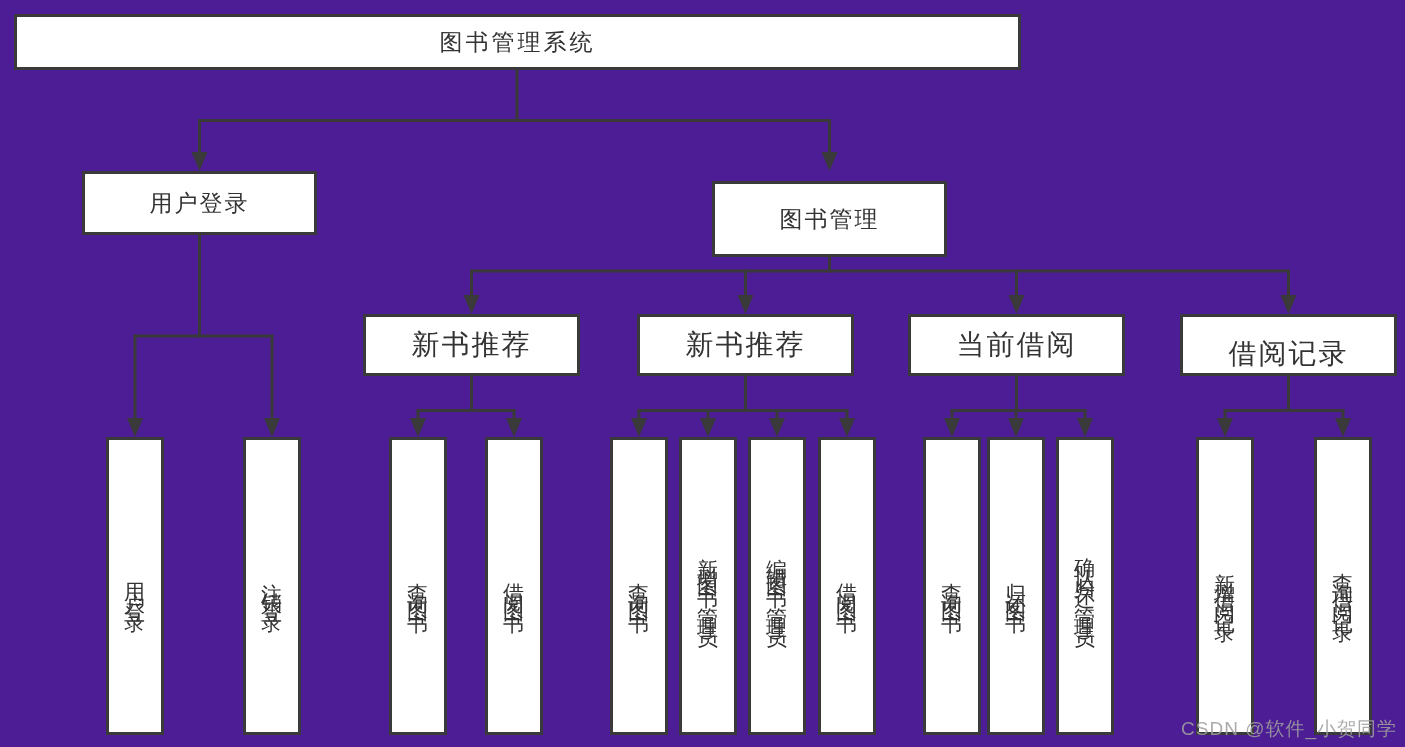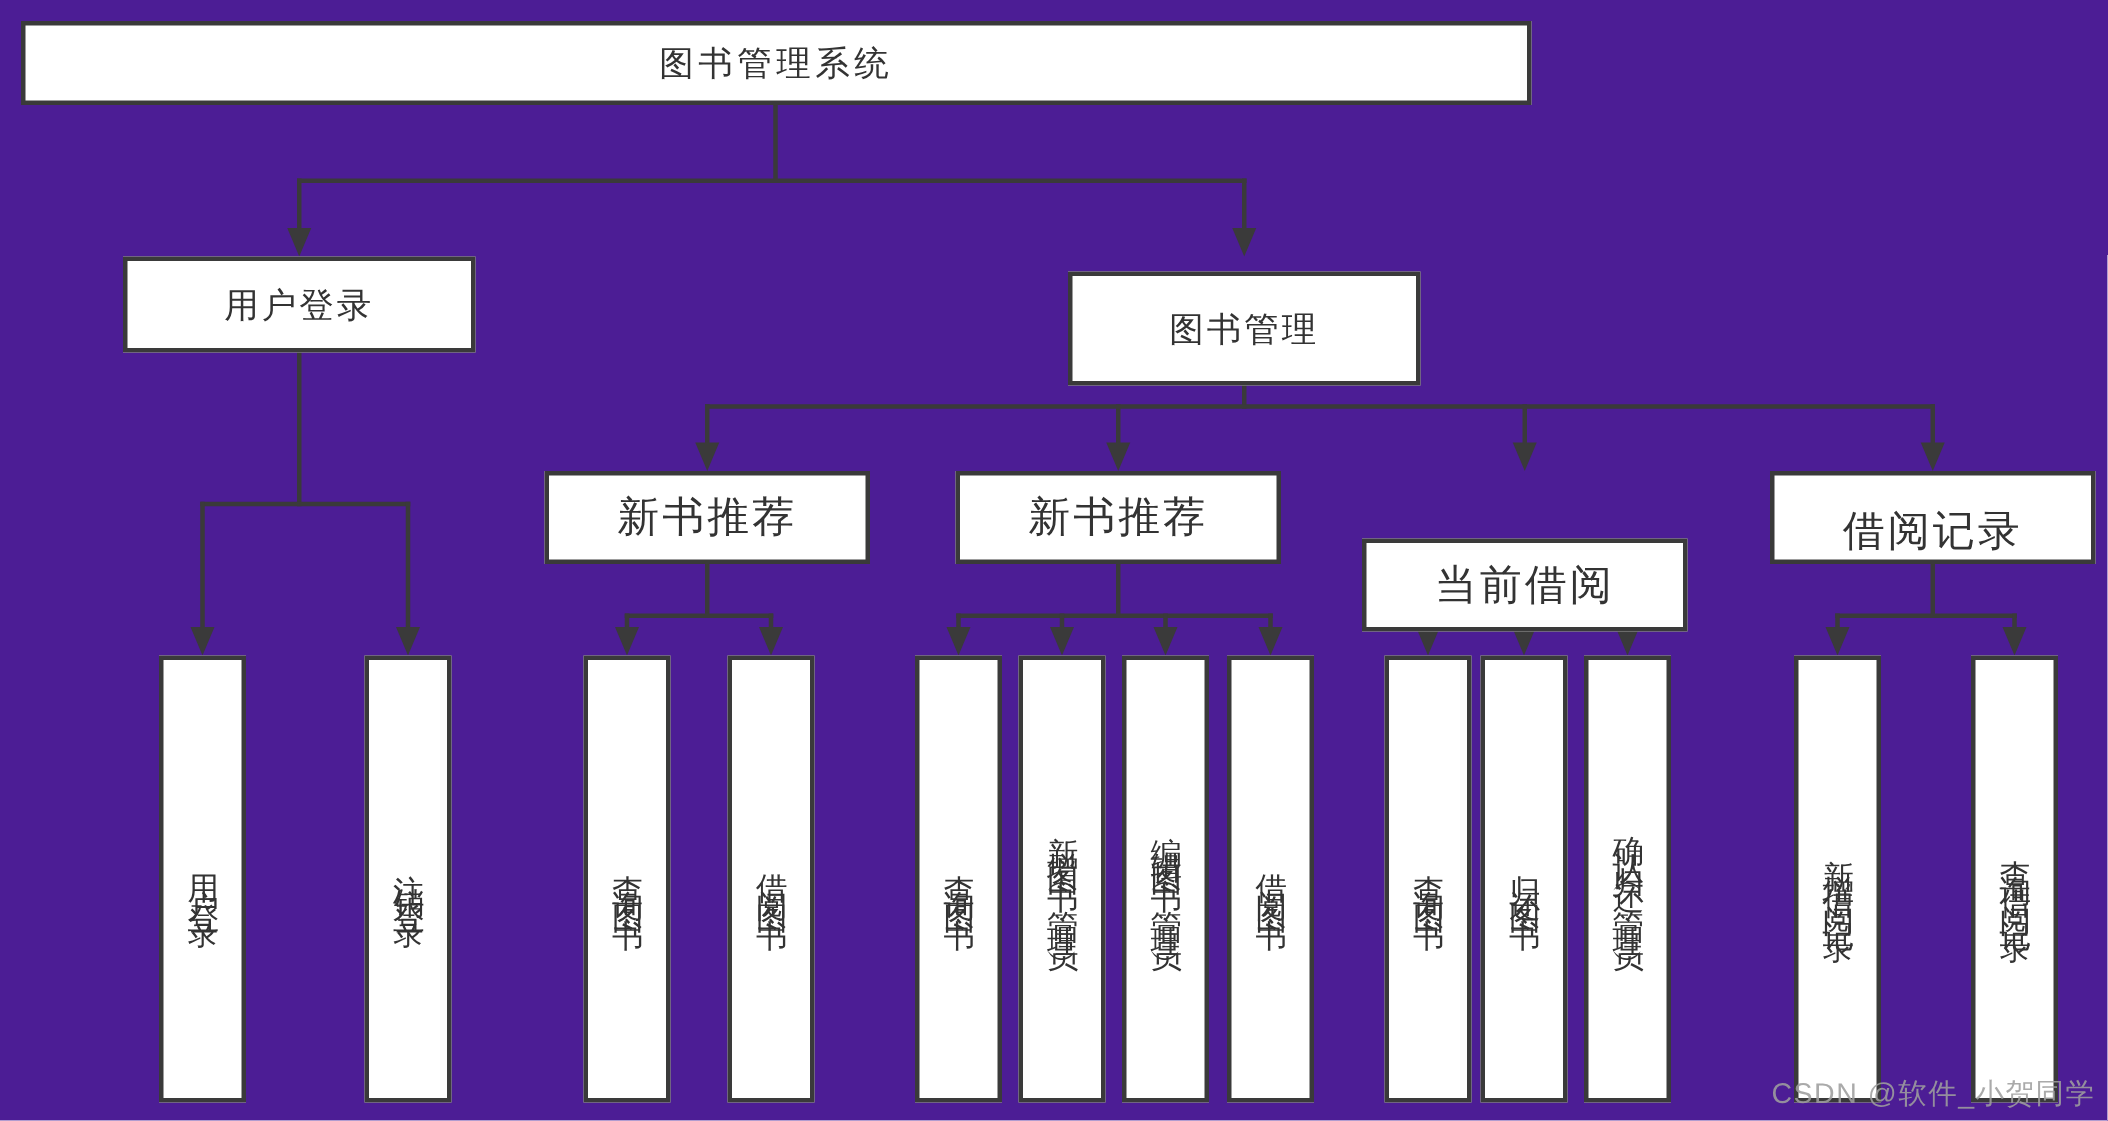--- a/index.html
+++ b/index.html
@@ -130,21 +130,21 @@
   <div class="node h2" style="left:712px; top:181px; width:235px; height:76px;">
     <span>图书管理</span>
   </div>
 
   <div class="node h3" style="left:363px; top:314px; width:217px; height:62px;">
     <span>新书推荐</span>
   </div>
   <div class="node h3" style="left:637px; top:314px; width:217px; height:62px;">
     <span>新书推荐</span>
   </div>
-  <div class="node h3" style="left:908px; top:314px; width:217px; height:62px;margin-top:45px;">
+  <div class="node h3" style="left:908px; top:314px; width:217px; height:62px;">
     <span>当前借阅</span>
   </div>
   <div class="node h3" style="left:1180px; top:314px; width:217px; height:62px;align-items:flex-end;">
     <span>借阅记录</span>
   </div>
 
   <div class="node v" style="left:106px; top:437px; width:58px; height:298px;">
     <span>用户登录</span>
   </div>
   <div class="node v" style="left:243px; top:437px; width:58px; height:298px;">

